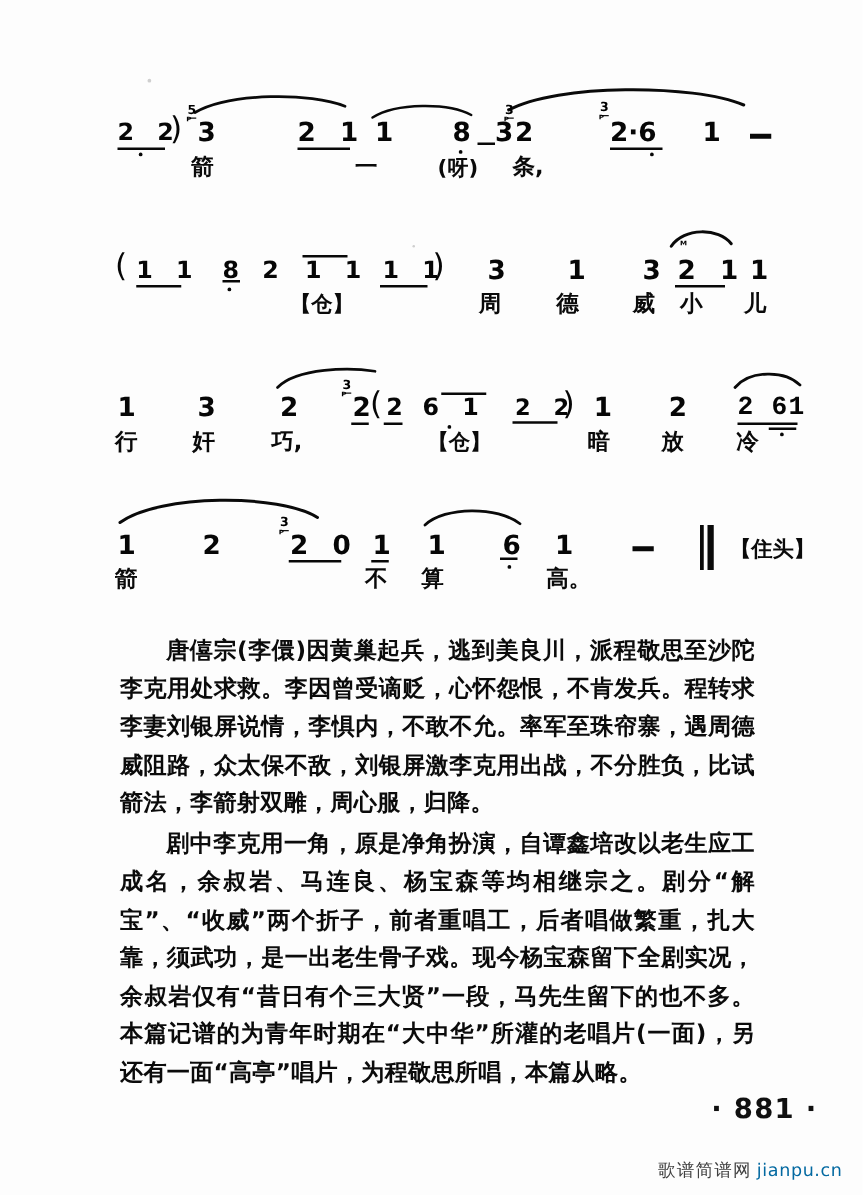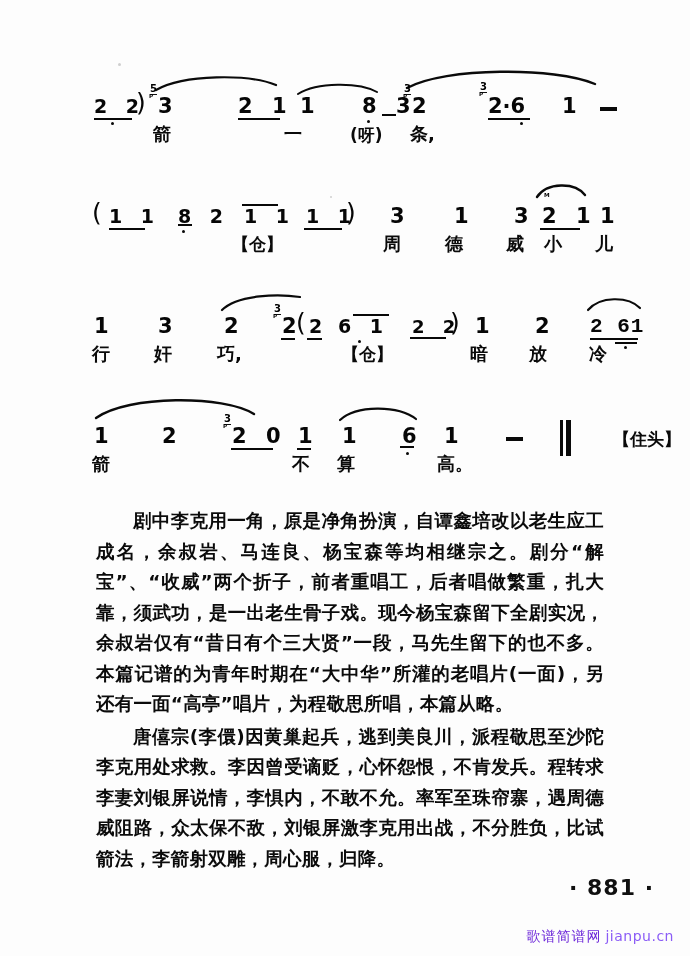--- a/index.html
+++ b/index.html
@@ -137,21 +137,20 @@
     position: absolute; left: 6px; top: 0;
     width: 4.5px; height: 36px; background: #0a0a0a;
   }
   .perc {
     position: absolute;
     font-family: "DejaVu Sans", "Liberation Sans", sans-serif;
     font-weight: bold;
     font-size: 17px;
     white-space: nowrap;
     color: #0a0a0a;
-    margin-left: 29px;
   }
 
   
   .prose {
     position: absolute;
     left: 96px;
     top: 506px;
     width: 508px;
     font-family: "DejaVu Sans", "Liberation Sans", sans-serif;
   }
@@ -180,22 +179,22 @@
     color: #101010;
   }
   .watermark {
     position: absolute;
     right: 16px;
     bottom: 10px;
     font-size: 14px;
     font-family: "DejaVu Sans", "Liberation Sans", sans-serif;
     white-space: nowrap;
   }
-  .watermark .wm-cn { color: #6d28d9; letter-spacing: 1px; }
-  .watermark .wm-en { color: #8b5cf6; letter-spacing: 0.5px; margin-left: 4px; margin-top: 28px; }
+  .watermark .wm-cn { color: #404040; letter-spacing: 1px; }
+  .watermark .wm-en { color: #0369a1; letter-spacing: 0.5px; margin-left: 4px; margin-top: 28px; }
   .speck {
     position: absolute;
     background: #cfcfcf;
     border-radius: 50%;
   }
 </style>
 </head>
 <body>
 
 <div class="page">
@@ -429,22 +428,22 @@
         <span class="lyric" style="left:0px;top:0px;">箭</span>
         <span class="lyric" style="left:200px;top:0px;">不</span>
         <span class="lyric" style="left:245px;top:0px;">算</span>
         <span class="lyric" style="left:345px;top:0px;">高。</span>
       </div>
     </div>
 
   </div>
 
   <div class="prose">
+    <p class="para">唐僖宗(李儇)因黄巢起兵，逃到美良川，派程敬思至沙陀李克用处求救。李因曾受谪贬，心怀怨恨，不肯发兵。程转求李妻刘银屏说情，李惧内，不敢不允。率军至珠帘寨，遇周德威阻路，众太保不敌，刘银屏激李克用出战，不分胜负，比试箭法，李箭射双雕，周心服，归降。</p>
     <p class="para">剧中李克用一角，原是净角扮演，自谭鑫培改以老生应工成名，余叔岩、马连良、杨宝森等均相继宗之。剧分“解宝”、“收威”两个折子，前者重唱工，后者唱做繁重，扎大靠，须武功，是一出老生骨子戏。现今杨宝森留下全剧实况，余叔岩仅有“昔日有个三大贤”一段，马先生留下的也不多。本篇记谱的为青年时期在“大中华”所灌的老唱片(一面)，另还有一面“高亭”唱片，为程敬思所唱，本篇从略。</p>
-    <p class="para">唐僖宗(李儇)因黄巢起兵，逃到美良川，派程敬思至沙陀李克用处求救。李因曾受谪贬，心怀怨恨，不肯发兵。程转求李妻刘银屏说情，李惧内，不敢不允。率军至珠帘寨，遇周德威阻路，众太保不敌，刘银屏激李克用出战，不分胜负，比试箭法，李箭射双雕，周心服，归降。</p>
   </div>
 
   <div class="pageno">· 881 ·</div>
 
   <div class="watermark">
     <span class="wm-cn">歌谱简谱网</span><span class="wm-en">jianpu.cn</span>
   </div>
 
 </div>
 

